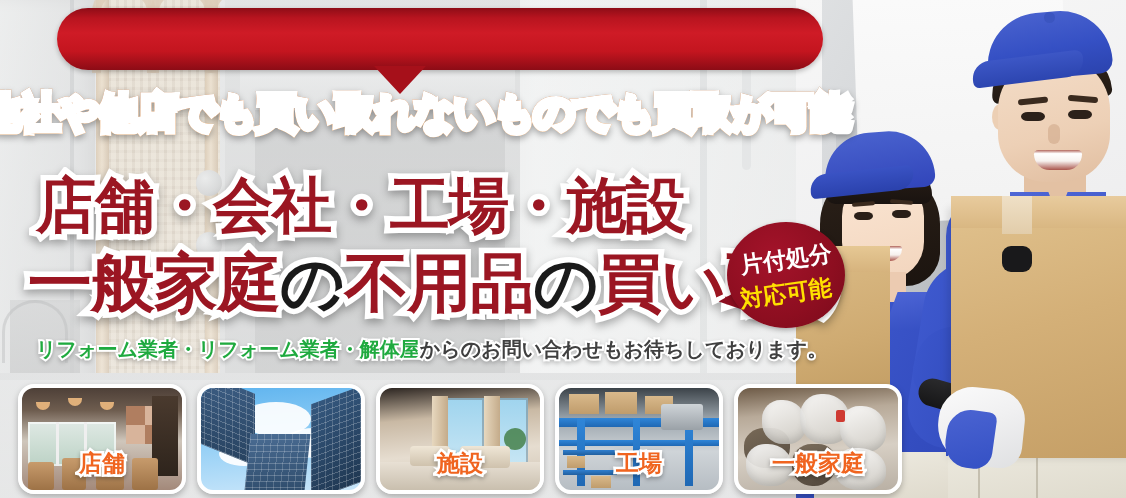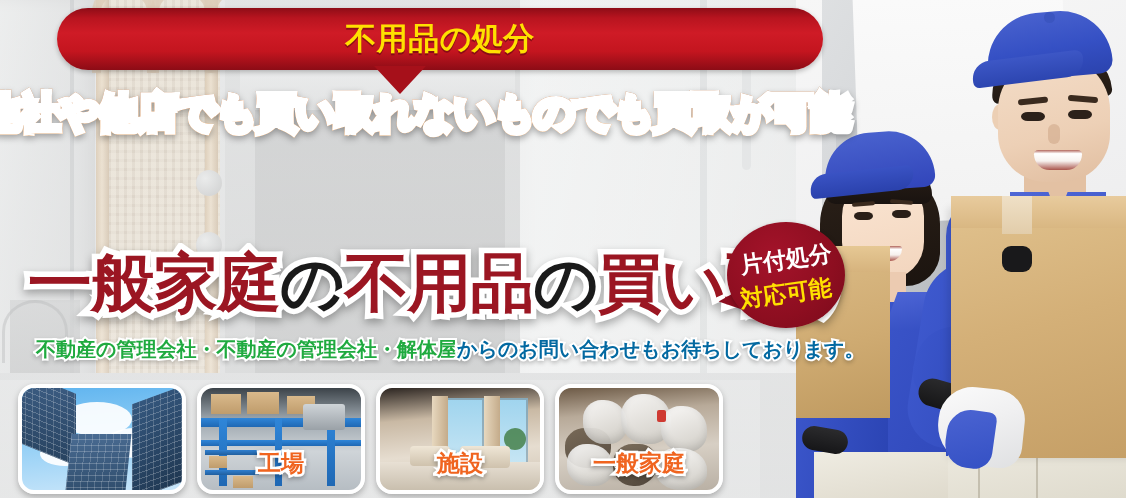--- a/index.html
+++ b/index.html
@@ -200,21 +200,21 @@
     filter:drop-shadow(0 4px 4px rgba(0,0,0,.30));}
   .hl1{left:36px;top:166px;font-size:60px;color:#9b1622;}
   .hl2{left:28px;top:240px;font-size:64px;color:#9b1622;}
   .hl2 .kuro{color:#1a1a1a;}
 
   
   .subline{position:absolute;left:36px;top:336px;font-size:20px;font-weight:bold;white-space:nowrap;
     -webkit-text-stroke:4px #ffffff;paint-order:stroke fill;
     filter:drop-shadow(0 2px 2px rgba(0,0,0,.22));}
   .subline .g{color:#1faa3f;}
-  .subline .b{color:#0369a1;text-align:center;}
+  .subline .b{color:#404040;text-align:center;}
 
   
   .badge{position:absolute;left:727px;top:222px;width:118px;height:106px;}
   .badge-tail{position:absolute;left:-8px;top:62px;width:0;height:0;
     border-top:14px solid transparent;border-bottom:22px solid transparent;
     border-right:40px solid #8d0e20;transform:rotate(-10deg);}
   .badge-circle{position:absolute;inset:0;border-radius:50%;
     background:radial-gradient(circle at 40% 34%,#a4132a 0%,#8d0e20 60%,#790a1b 100%);
     box-shadow:0 2px 5px rgba(0,0,0,.28);}
   .badge-t1,.badge-t2{position:absolute;width:118px;text-align:center;
@@ -376,83 +376,98 @@
     <div class="box-big-top"></div>
     <div class="box-big-tape"></div>
     <div class="box-big-hole"></div>
     <div class="m-glove"></div>
     <div class="m-glove-b"></div>
   </div>
 
   <div class="pill"></div>
   <div class="pill-arrow"></div>
   <div class="pill-text">
-    <span class="pill-hl">不用品の処分</span>
   </div>
 
   <div class="line2">他社や他店でも買い取れないものでも買取が可能</div>
 
+  <div class="hl hl1">店舗・会社・工場・施設</div>
   <div class="hl hl2"><span>一般家庭</span><span class="kuro">の</span><span>不用品</span><span class="kuro">の</span><span>買い取り</span></div>
 
-  <div class="subline"><span class="g">不動産の管理会社・不動産の管理会社・解体屋</span><span class="b">からのお問い合わせもお待ちしております。</span></div>
+  <div class="subline"><span class="g">リフォーム業者・リフォーム業者・解体屋</span><span class="b">からのお問い合わせもお待ちしております。</span></div>
 
   <div class="badge">
     <div class="badge-tail"></div>
     <div class="badge-circle"></div>
     <div class="badge-t1">片付処分</div>
     <div class="badge-t2">対応可能</div>
   </div>
 
   <div class="thumbs">
 
+    <div class="thumb t1">
+      <div class="win"></div>
+      <div class="winbar" style="left:34px"></div>
+      <div class="winbar" style="left:62px"></div>
+      <div class="lamp" style="left:14px;top:14px"></div>
+      <div class="lamp" style="left:46px;top:10px"></div>
+      <div class="lamp" style="left:78px;top:14px"></div>
+      <div class="panel"></div>
+      <div class="door"></div>
+      <div class="chair" style="left:6px;top:74px;width:26px;height:28px"></div>
+      <div class="chair" style="left:40px;top:70px;width:24px;height:32px"></div>
+      <div class="chair" style="left:74px;top:76px;width:28px;height:26px"></div>
+      <div class="chair" style="left:110px;top:70px;width:26px;height:32px"></div>
+      <div class="thumb-label">店舗</div>
+    </div>
 
     <div class="thumb t2">
       <div class="cloud" style="left:40px;top:14px;width:70px;height:34px"></div>
       <div class="cloud" style="left:82px;top:40px;width:62px;height:30px"></div>
       <div class="cloud" style="left:18px;top:54px;width:50px;height:24px"></div>
       <div class="tower a">
           <div class="grid"></div>
         </div>
       <div class="tower b">
           <div class="grid"></div>
         </div>
       <div class="tower c">
           <div class="grid"></div>
         </div>
+    </div>
+
+    <div class="thumb t4">
+      <div class="glass" style="left:66px"></div>
+      <div class="glass" style="left:110px"></div>
+      <div class="col" style="left:52px"></div>
+      <div class="col" style="left:104px"></div>
+      <div class="palm"></div>
+      <div class="floor"></div>
+      <div class="sofa" style="left:30px;bottom:24px;width:40px;height:20px"></div>
+      <div class="sofa" style="left:80px;bottom:22px;width:50px;height:22px"></div>
+      <div class="thumb-label">施設</div>
     </div>
 
     <div class="thumb t3">
       <div class="crate" style="left:10px;top:6px;width:30px;height:20px"></div>
       <div class="crate" style="left:46px;top:4px;width:32px;height:22px"></div>
       <div class="crate" style="left:86px;top:8px;width:28px;height:18px"></div>
       <div class="beam h1"></div>
       <div class="beam h2"></div>
       <div class="beam v1"></div>
       <div class="beam v2"></div>
       <div class="beam v3"></div>
       <div class="mach"></div>
       <div class="shelf" style="left:4px;top:62px;width:54px;height:5px"></div>
       <div class="shelf" style="left:4px;top:82px;width:54px;height:5px"></div>
       <div class="crate" style="left:8px;top:68px;width:18px;height:12px"></div>
       <div class="crate" style="left:32px;top:88px;width:20px;height:12px"></div>
       <div class="thumb-label">工場</div>
     </div>
 
-    <div class="thumb t4">
-      <div class="glass" style="left:66px"></div>
-      <div class="glass" style="left:110px"></div>
-      <div class="col" style="left:52px"></div>
-      <div class="col" style="left:104px"></div>
-      <div class="palm"></div>
-      <div class="floor"></div>
-      <div class="sofa" style="left:30px;bottom:24px;width:40px;height:20px"></div>
-      <div class="sofa" style="left:80px;bottom:22px;width:50px;height:22px"></div>
-      <div class="thumb-label">施設</div>
-    </div>
-
     <div class="thumb t5">
       <div class="dark" style="left:6px;top:40px;width:46px;height:40px"></div>
       <div class="bag" style="left:24px;top:12px;width:44px;height:44px"></div>
       <div class="bag" style="left:62px;top:6px;width:50px;height:50px"></div>
       <div class="bag" style="left:102px;top:18px;width:46px;height:46px"></div>
       <div class="bag" style="left:8px;top:56px;width:46px;height:42px"></div>
       <div class="dark" style="left:54px;top:56px;width:44px;height:42px"></div>
       <div class="bag" style="left:96px;top:60px;width:52px;height:42px"></div>
       <div class="red" style="left:98px;top:22px"></div>
       <div class="red" style="left:58px;top:74px"></div>

